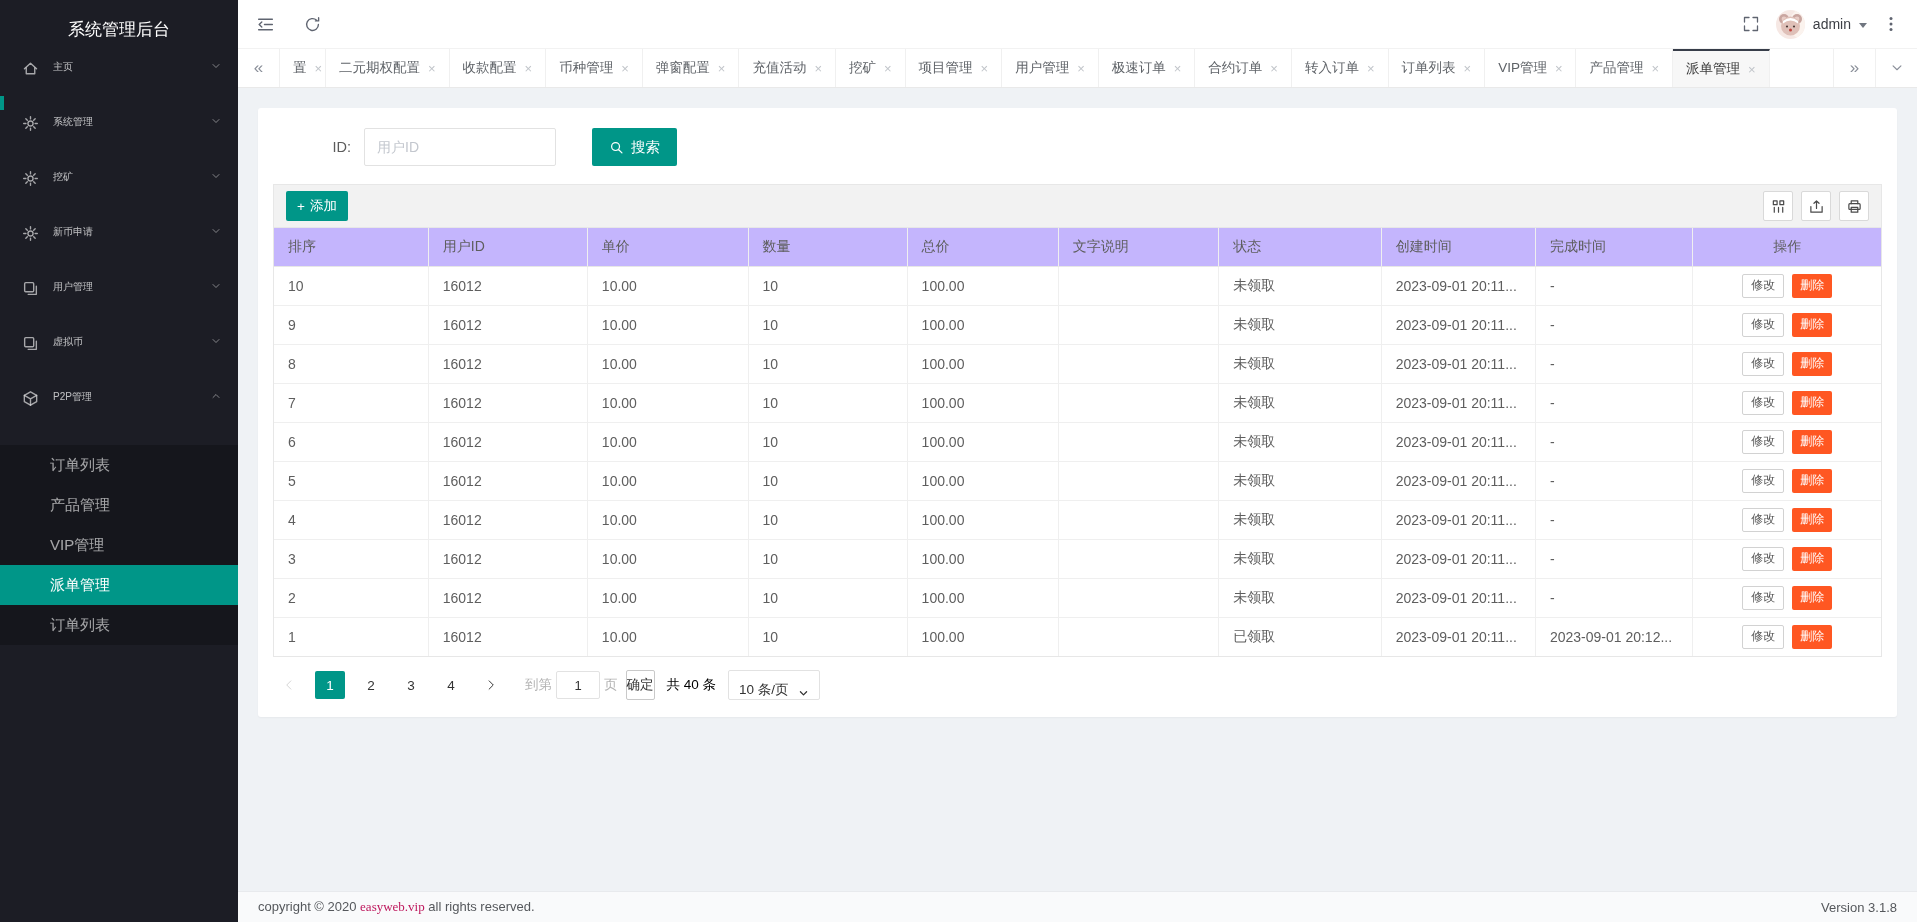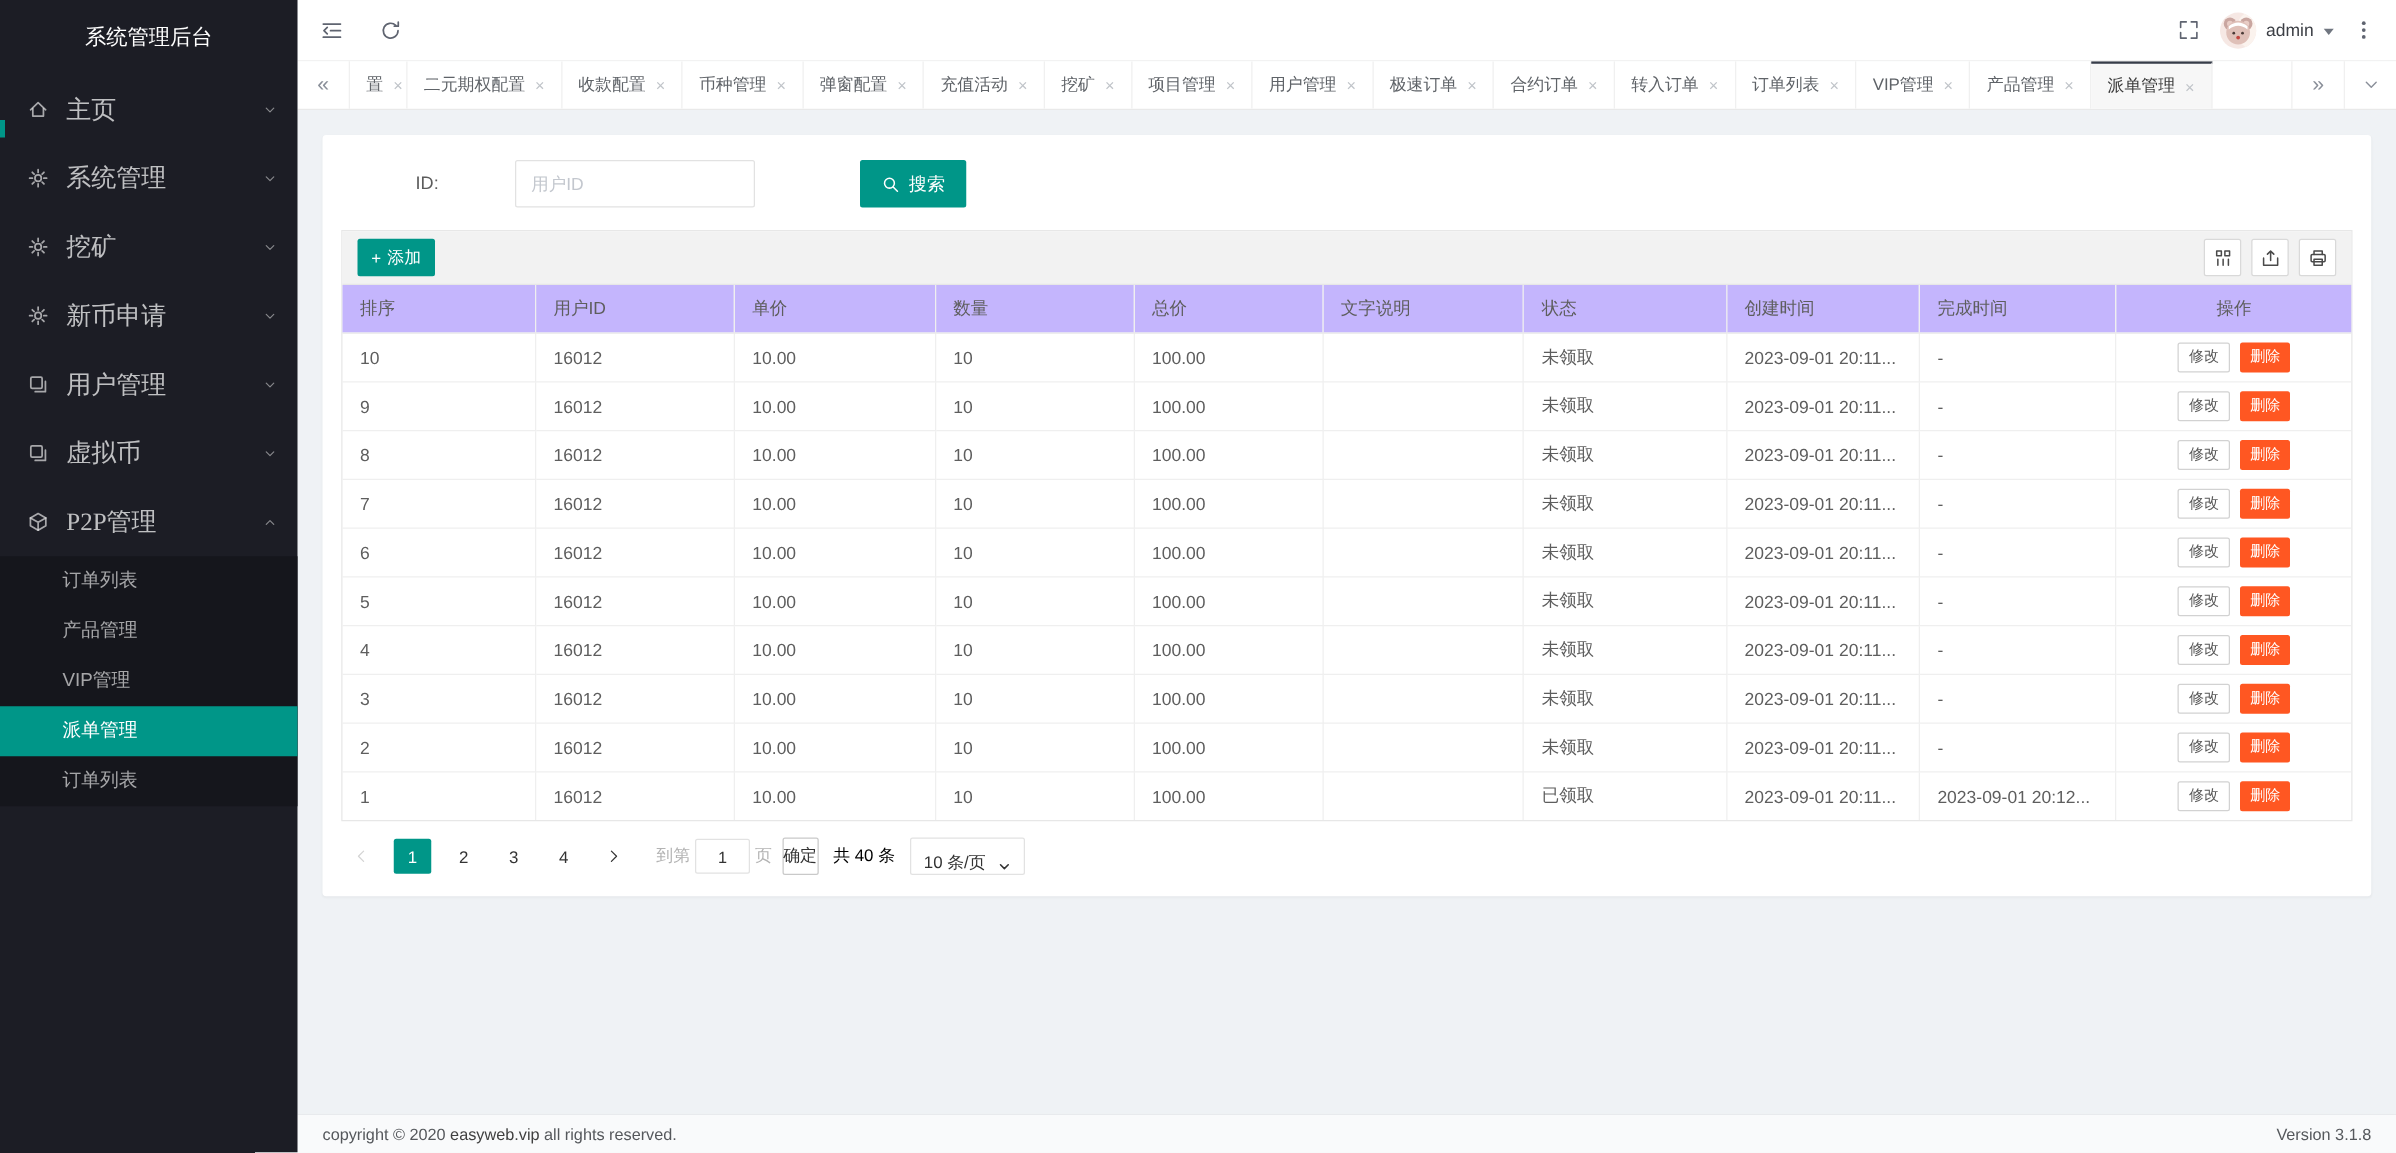--- a/index.html
+++ b/index.html
@@ -9,21 +9,21 @@
 
   
   .icon { display:inline-flex; align-items:center; justify-content:center; }
   .icon svg { width:100%; height:100%; fill:none; stroke:currentColor; stroke-width:1.3; stroke-linecap:round; stroke-linejoin:round; }
   .icon.fill svg { fill:currentColor; stroke:none; }
 
   
   .sidebar { width:238px; flex-shrink:0; background:#1c1d25; color:rgba(255,255,255,.72); position:relative; }
   .sidebar-title { height:60px; line-height:60px; text-align:center; color:#ffffff; font-size:17px; }
   .side-scroll-hint { position:absolute; left:0; top:96px; width:4px; height:14px; background:#009688; }
-  .side-item { height:55px; display:flex; align-items:center; padding:0 16px 0 22px; font-size:20px; cursor:pointer;font-family:Liberation Serif, serif; }
+  .side-item { height:55px; display:flex; align-items:flex-start; padding:0 16px 0 22px; font-size:10px; cursor:pointer; }
   .s-icon { width:17px; height:17px; margin-right:14px; opacity:.85; }
   .s-label { flex:1; }
   .chev { width:12px; height:12px; opacity:.65; }
   .submenu { background:#15161c; }
   .sub-item { height:40px; line-height:40px; padding-left:50px; font-size:15px; color:rgba(255,255,255,.62); cursor:pointer; }
   .sub-item.active { background:#009688; color:#fff; }
 
   
   .main { flex:1; display:flex; flex-direction:column; min-width:0; }
 
@@ -44,21 +44,21 @@
   .tab-nav-btn .icon { width:14px; height:14px; }
   .tabs { flex:1; display:flex; overflow:hidden; }
   .tab { flex-shrink:0; display:flex; align-items:center; padding:0 13px; font-size:13.5px; color:#5f6368; border-right:1px solid #f0f0f0; cursor:pointer; white-space:nowrap; }
   .tab.clipped { max-width:46px; overflow:hidden; }
   .tab .tab-close { margin-left:8px; color:#c0c4c9; font-size:13px; }
   .tab.active { background:#f7f7f7; border-top:2px solid #373d49; color:#3a3a3a; }
 
   .content { flex:1; padding:20px; overflow:hidden; }
   .card { background:#fff; border-radius:3px; padding:15px; box-shadow:0 1px 2px rgba(0,0,0,.04); }
 
-  .search-row { display:flex; align-items:center; padding:5px 0 18px;gap:48px; }
+  .search-row { display:flex; align-items:center; padding:5px 0 18px; }
   .search-label { width:78px; text-align:right; margin-right:13px; color:#5c5c5c; font-size:14.5px; }
   .search-input { width:192px; height:38px; border:1px solid #e2e2e2; border-radius:2px; padding:0 12px; font-size:14px; color:#333; outline:none; }
   .search-input::placeholder { color:#c3c7ce; }
   .search-btn { margin-left:36px; height:38px; padding:0 17px; background:#009688; color:#fff; border:none; border-radius:2px; font-size:14.5px; display:flex; align-items:center; gap:7px; cursor:pointer;justify-content:center; }
   .search-btn .icon { width:15px; height:15px; }
 
   .table-wrap { border:1px solid #e7e7e7; }
   .table-toolbar { height:43px; background:#f2f2f2; display:flex; align-items:center; padding:0 12px; border-bottom:1px solid #e7e7e7; }
   .add-btn { height:30px; padding:0 11px; background:#009688; color:#fff; border:none; border-radius:2px; font-size:13.5px; display:flex; align-items:center; gap:5px; cursor:pointer; }
   .tool-icons { margin-left:auto; display:flex; gap:8px; }
@@ -80,21 +80,21 @@
   .page-btn.active { background:#009688; color:#fff; border-radius:2px; min-width:30px; }
   .jump-text { color:#b3b3b3; margin:0 4px 0 8px; }
   .jump-text.after { margin:0 8px 0 4px; }
   .jump-input { width:44px; height:28px; border:1px solid #e2e2e2; border-radius:2px; text-align:center; font-size:13px; color:#333; outline:none; }
   .confirm-btn { height:30px; padding:0 0; background:#fff; border:1px solid #c9c9c9; border-radius:2px; font-size:13.5px; color:#333; cursor:pointer; margin-right:12px; }
   .total-text { color:#000000; margin-right:12px; }
   .per-page { height:30px; border:1px solid #e2e2e2; border-radius:2px; display:flex; align-items:flex-end; padding:0 10px; gap:9px; color:#333; background:#fff; cursor:pointer; }
   .per-page .icon { width:11px; height:11px; color:#333; }
 
   footer { height:31px; background:#f9fafb; border-top:1px solid #e8eaed; display:flex; align-items:center; justify-content:space-between; padding:0 20px; font-size:13px; color:#55585c; }
-  footer a { color:#404040; text-decoration:none; }
+  footer a { color:#be185d; text-decoration:none;font-family:Liberation Serif, serif; }
 </style>
 <title>系统管理后台</title></head>
 <body>
 
 <div class="app">
 
   <aside class="sidebar">
     <div class="sidebar-title">系统管理后台</div>
     <div class="side-scroll-hint"></div>
     <nav class="side-menu">

